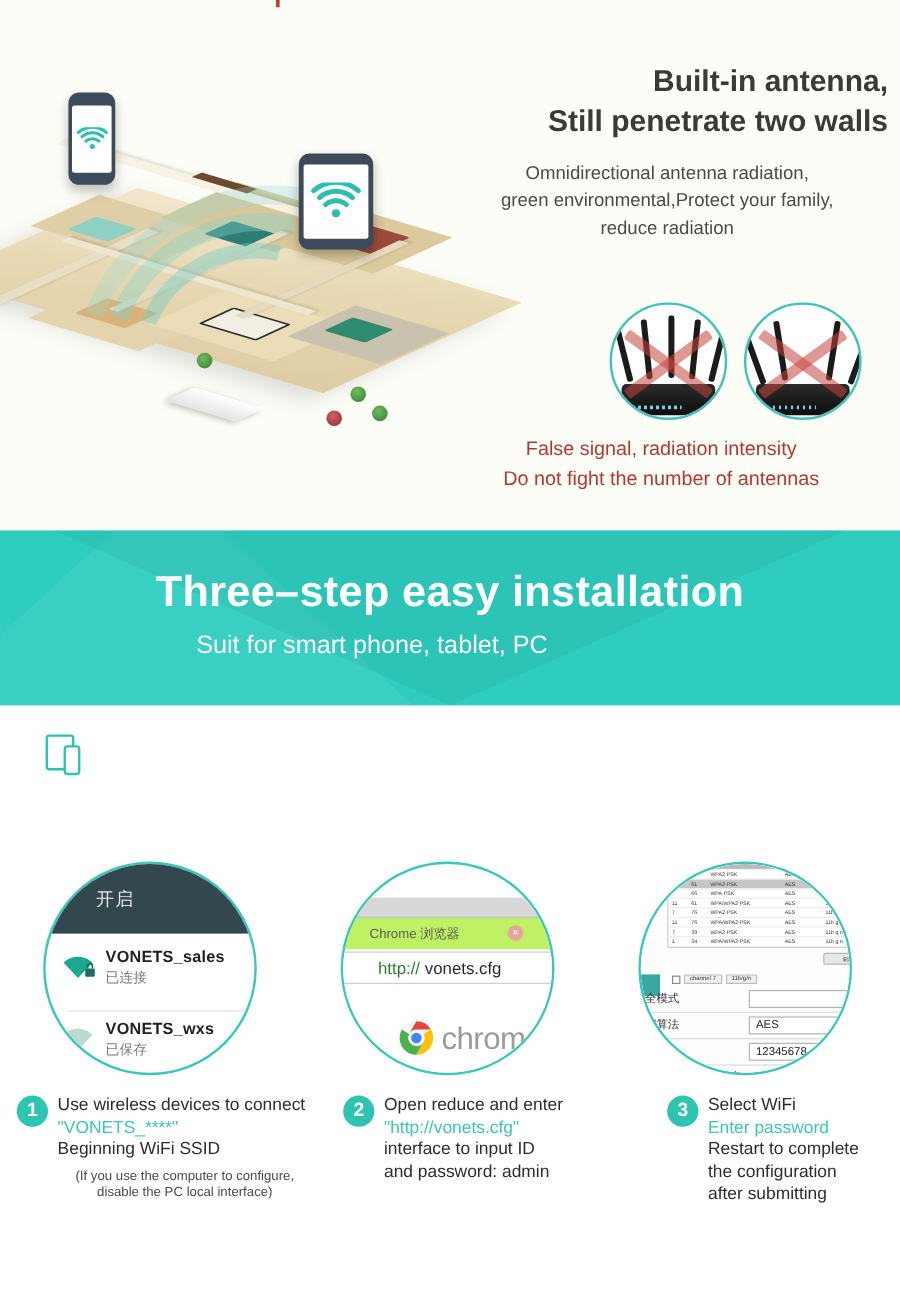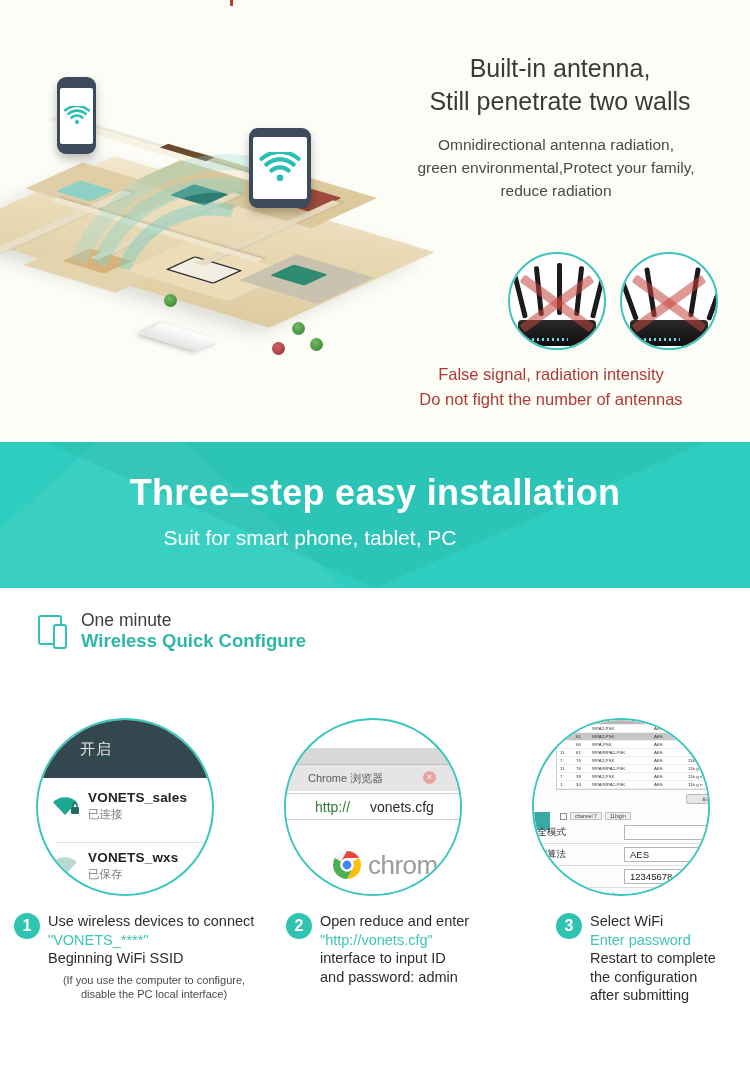--- a/index.html
+++ b/index.html
@@ -103,22 +103,22 @@
   }
   .dev-phone { left: 43px; top: -9px; width: 39px; height: 77px; padding: 7px 3px; }
   .dev-phone .screen { width: 33px; height: 56px; border-radius: 2px; }
   .dev-tablet { left: 235px; top: 42px; width: 62px; height: 80px; padding: 6px 4px; }
   .dev-tablet .screen { width: 54px; height: 62px; border-radius: 2px; }
   .wifi-glyph { display:block; }
 
   
   .hero-title {
     position: absolute; left: 380px; top: 52px; width: 360px;
-    text-align: center; color: #3a3a3a;
-    font-size: 25px; line-height: 33px; font-weight: 400;
+    text-align: right; color: #3a3a3a;
+    font-size: 25px; line-height: 33px; font-weight: 700;
   }
   .hero-sub {
     position: absolute; left: 370px; top: 133px; width: 372px;
     text-align: center; color: #4a4a4a;
     font-size: 15.5px; line-height: 23px;
   }
   
   .bad-router {
     position: absolute; width: 98px; height: 98px; border-radius: 50%;
     border: 2px solid #3fc3bb; overflow: hidden; background: #ffffff;
@@ -217,31 +217,31 @@
   .wifi-ic.a { top: 74px; }
   .wifi-ic.b { top: 134px; }
 
   
   .chrome-top {
     position:absolute; left:-14px; top:28px; width:214px; height:17px;
     background:#d8d8d8; border-bottom:1px solid #c2c2c2;
   }
   .chrome-tab {
     position:absolute; left:-14px; top:45px; width:214px; height:26px;
-    background:#e5e5e5; display:flex; align-items:center;
+    background:#bef264; display:flex; align-items:center;
     padding-left:36px; font-size:11px; color:#5a5a5a;
   }
   .chrome-x {
     position:absolute; right:24px; top:51px; width:13px; height:13px; border-radius:50%;
     background:#e8a49e; color:#fff; font-size:9px; line-height:13px; text-align:center;
   }
   .chrome-url {
     position:absolute; left:-6px; top:73px; width:196px; height:27px;
     background:#ffffff; border:1px solid #cfcfcf; border-radius:2px;
-    display:flex; align-items:center; padding-left:34px; gap:20px;
+    display:flex; align-items:center; padding-left:34px; gap:4px;
     font-size:14px;
   }
   .lock-ic { position:absolute; left:12px; top:78px; }
   .url-scheme { color:#2e7d32; }
   .url-host { color:#2a2a2a; }
   .chrome-body {
     position:absolute; left:-14px; top:100px; width:214px; height:90px; background:#ffffff;
     display:flex; align-items:center; padding-left:60px; gap:6px;
   }
   .chrome-word { font-size:26px; color:#9b9b9b; letter-spacing:-.5px; }
@@ -423,24 +423,20 @@
     <div class="banner-sub">Suit for smart phone, tablet, PC</div>
   </section>
 
   <section class="steps-wrap">
 
     <div class="qc-head">
       <div class="qc-icon">
         <div class="tab"></div>
           <div class="phn"></div>
       </div>
-      <div class="qc-text">
-        <div class="l1">One minute</div>
-        <div class="l2">Wireless Quick Configure</div>
-      </div>
     </div>
 
     <div class="step-col col-1">
       <div class="bubble">
         <div class="and-head">开启</div>
 
         <svg class="wifi-ic a" width="30" height="24" viewBox="0 0 30 24">
           <path d="M13 3.2C8 3.2 3.8 5.3 1 8.3L13 21 25 8.3C22.2 5.3 18 3.2 13 3.2z" fill="#1aa890"></path>
           <rect x="19" y="13" width="8" height="7" rx="1" fill="#1f6e62"></rect>
           <path d="M21 13v-2a2 2 0 0 1 4 0v2" stroke="#1f6e62" stroke-width="1.4" fill="none"></path>

